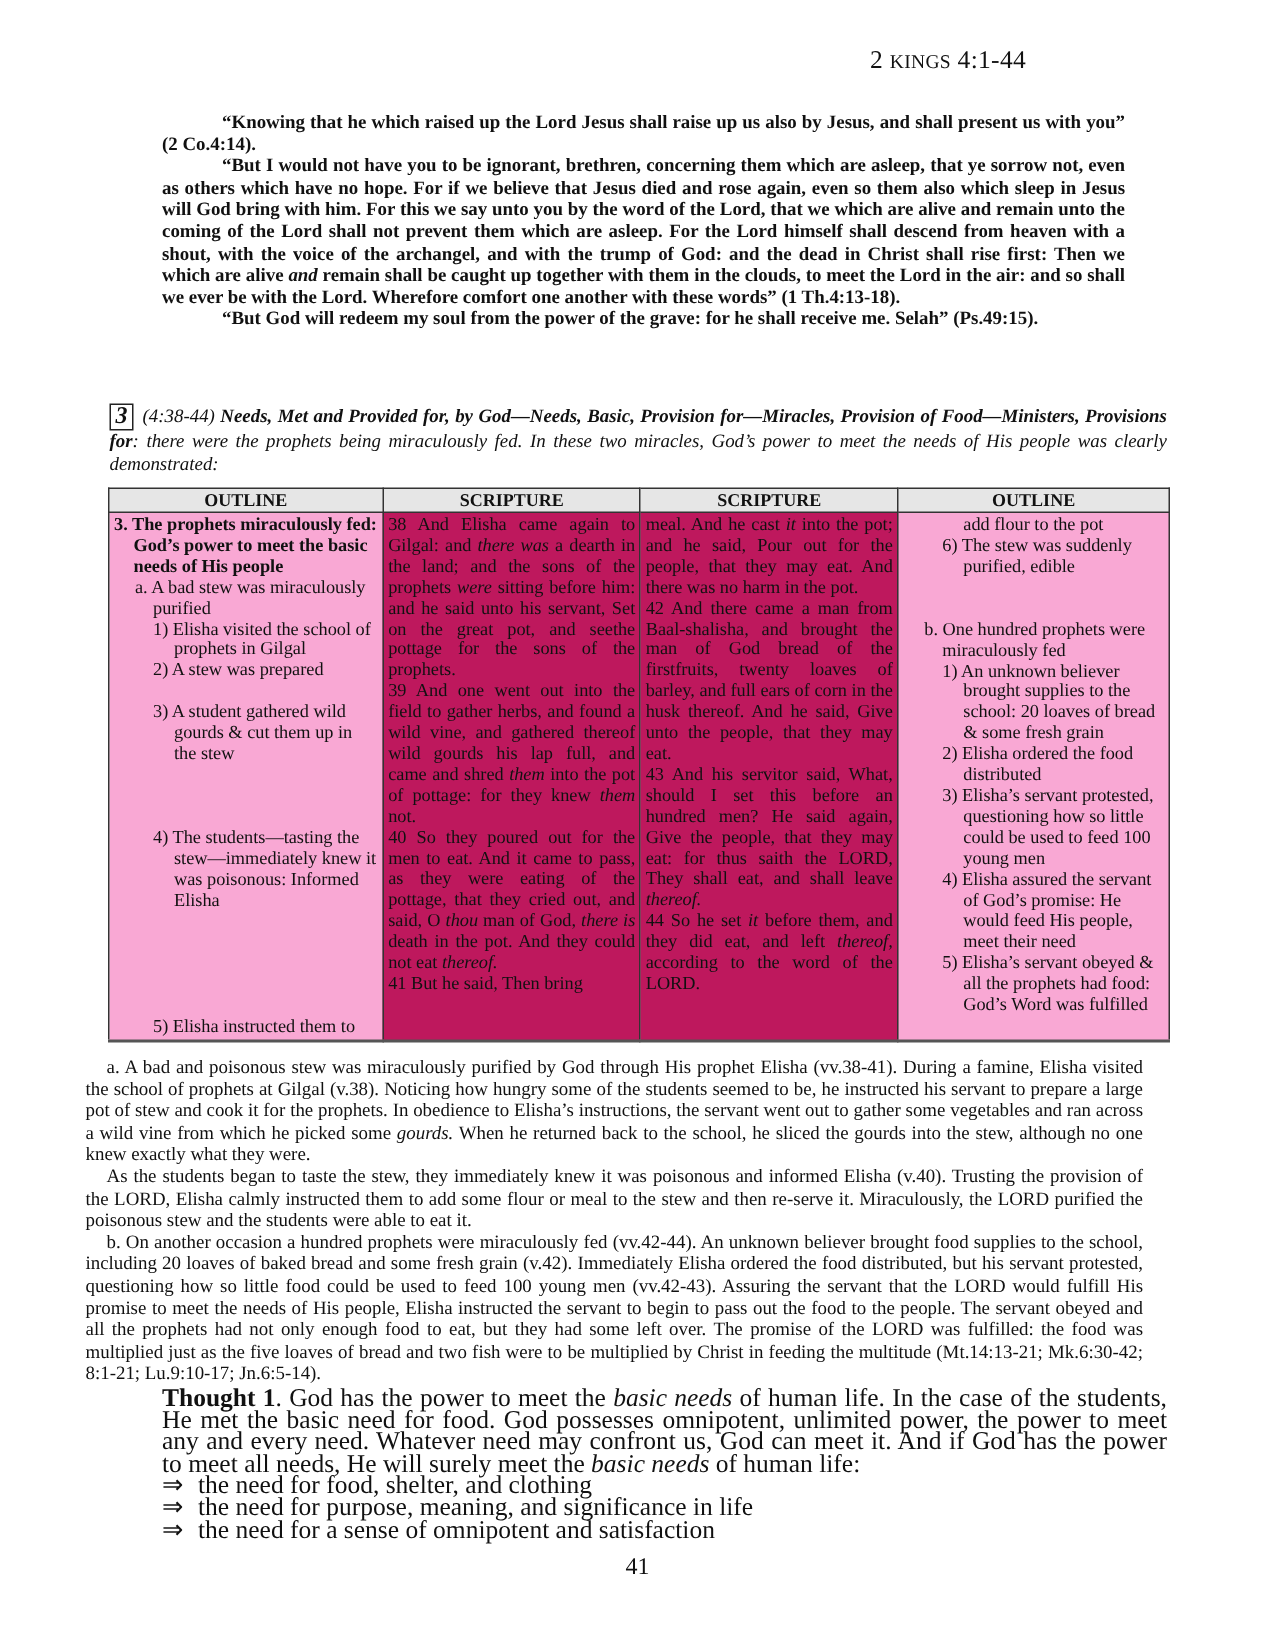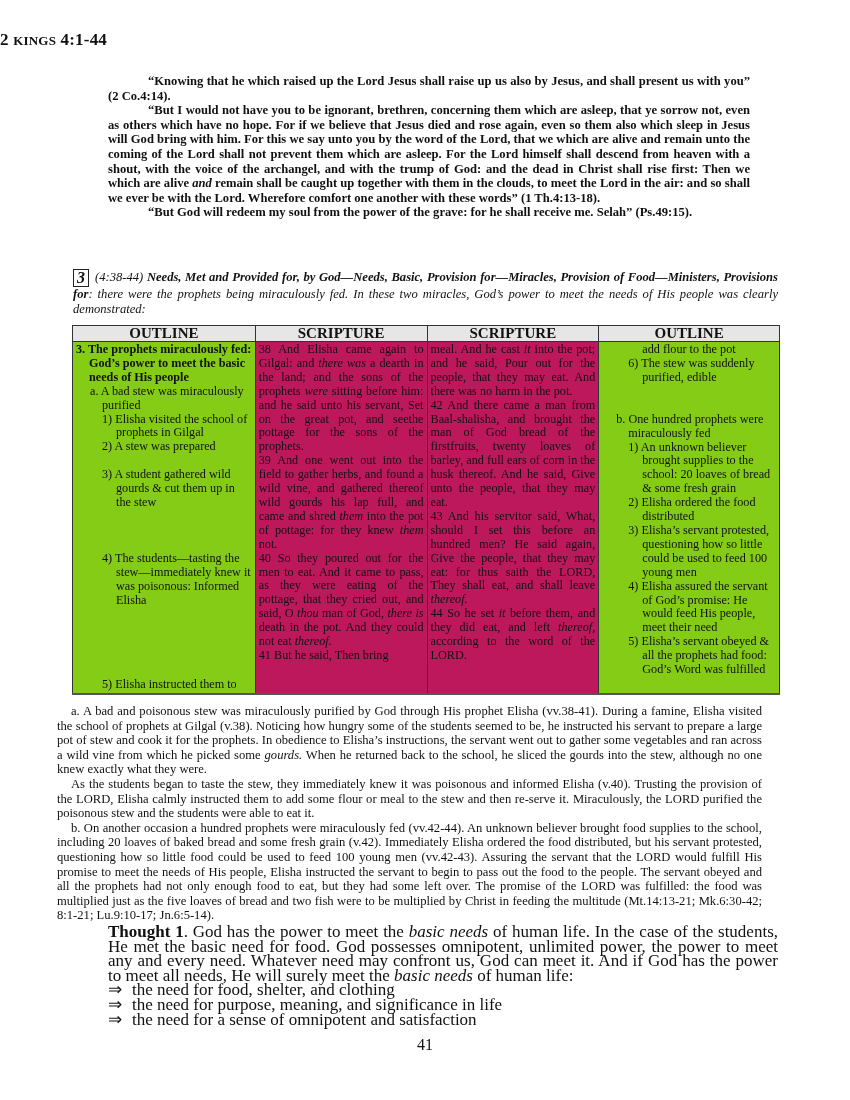--- a/index.html
+++ b/index.html
@@ -1,35 +1,35 @@
 <!DOCTYPE html>
 <html><head>
 <meta charset="utf-8">
 <style>
   html, body { margin: 0; padding: 0; background: #ffffff; }
   body { width: 850px; height: 1100px; position: relative; overflow: hidden;
          font-family: "Liberation Serif", serif; color: #111; }
-  .page-title { position: absolute; top: 30px; left: 0; width: 684px; text-align: left;
-                font-weight: bold; font-size: 17px; letter-spacing: 0.2px; }
+  .page-title { position: absolute; top: 30px; left: 0; width: 684px; text-align: right;
+                font-weight: normal; font-size: 17px; letter-spacing: 0.2px; }
   .page-title .sc { font-size: 13px; }
   .quotes { position: absolute; top: 74px; left: 108px; width: 642px;
             font-weight: bold; font-size: 12.6px; line-height: 14.6px; text-align: justify; }
   .quotes p { margin: 0; text-indent: 40px; }
   .section-head { position: absolute; top: 270px; left: 73px; width: 705px;
                   font-size: 12.6px; line-height: 14.6px; text-align: justify; font-style: italic; }
   .section-head .num-box { display: inline-block; border: 1.5px solid #222; font-weight: bold;
                            font-size: 16px; line-height: 16px; padding: 0 3px; margin-right: 6px;
                            vertical-align: top; margin-top: -1px; }
   .section-head b { font-weight: bold; }
   table.outline { position: absolute; top: 325px; left: 72px; width: 708px;
                   border-collapse: collapse; font-size: 12.2px; line-height: 13.9px; }
   table.outline th { background: #e6e6e6; border: 1px solid #333; font-weight: bold;
-                     font-size: 15px; padding: 0; height: 15px; line-height: 15px; }
+                     font-size: 12px; padding: 0; height: 15px; line-height: 15px; }
   table.outline td { border: 1px solid #333; vertical-align: top; padding: 1px 3px; }
-  table.outline td.ol { background: #84cc16; }
+  table.outline td.ol { background: #f9a8d4; }
   table.outline td.sc { background: #be185d; text-align: justify; }
   col.c1 { width: 183px; } col.c2 { width: 172px; } col.c3 { width: 172px; } col.c4 { width: 181px; }
   table.outline { border-bottom: 2px solid #555; }
   .ol-item { display: block; }
   .lvl0 { font-weight: bold; padding-left: 13px; text-indent: -13px; }
   .lvl1 { padding-left: 26px; text-indent: -12px; }
   .lvl2 { padding-left: 40px; text-indent: -14px; }
   .lvl2c { padding-left: 40px; }
   .gap { display: block; height: 14px; }
   .sc-small { font-variant: small-caps; }

